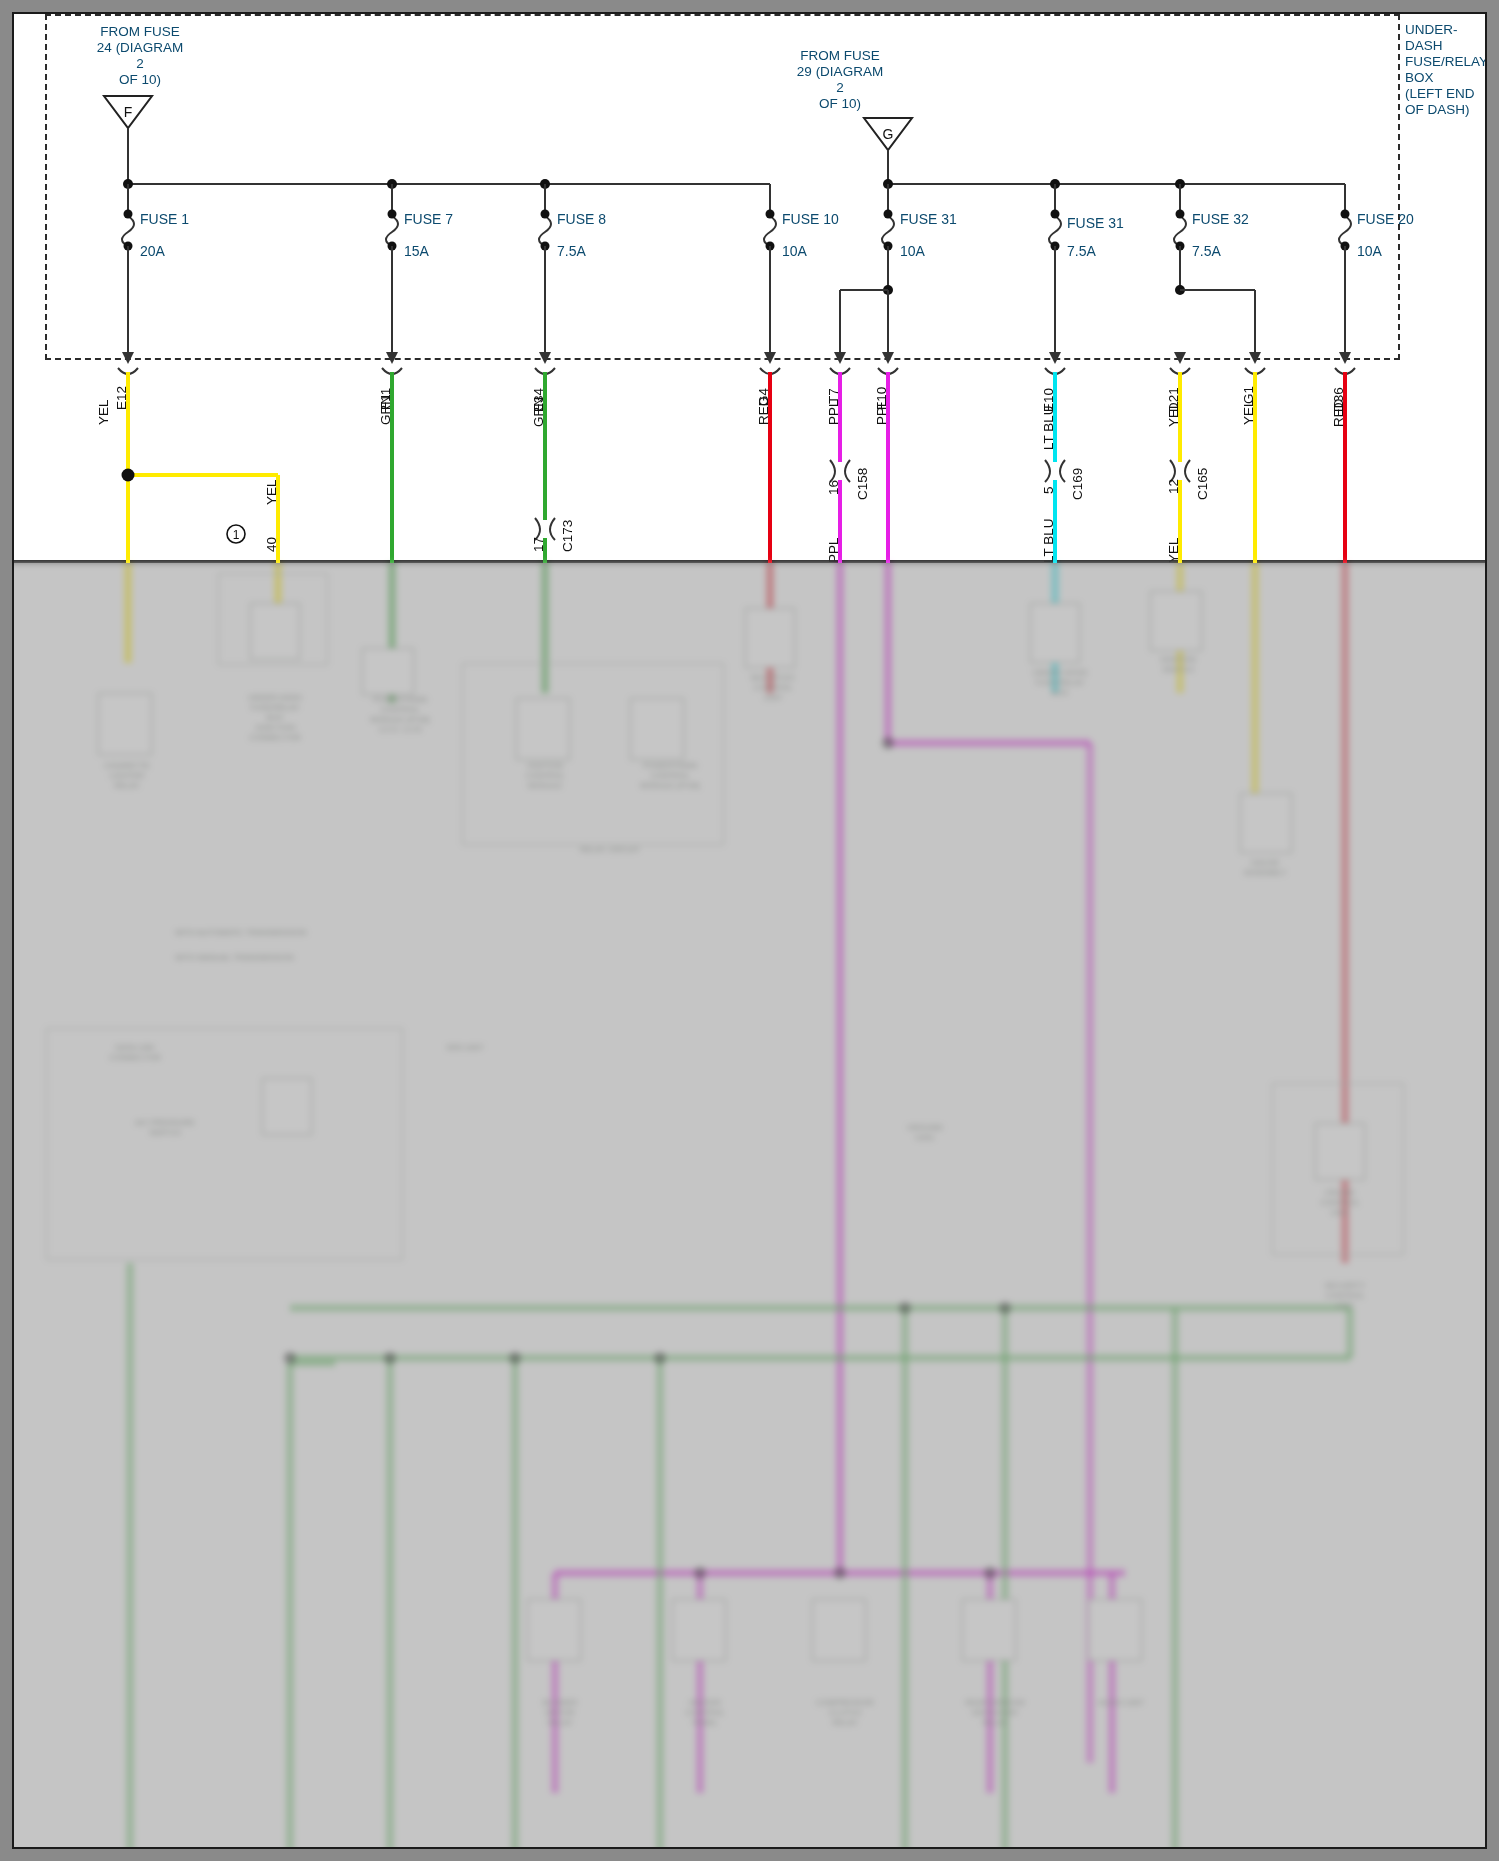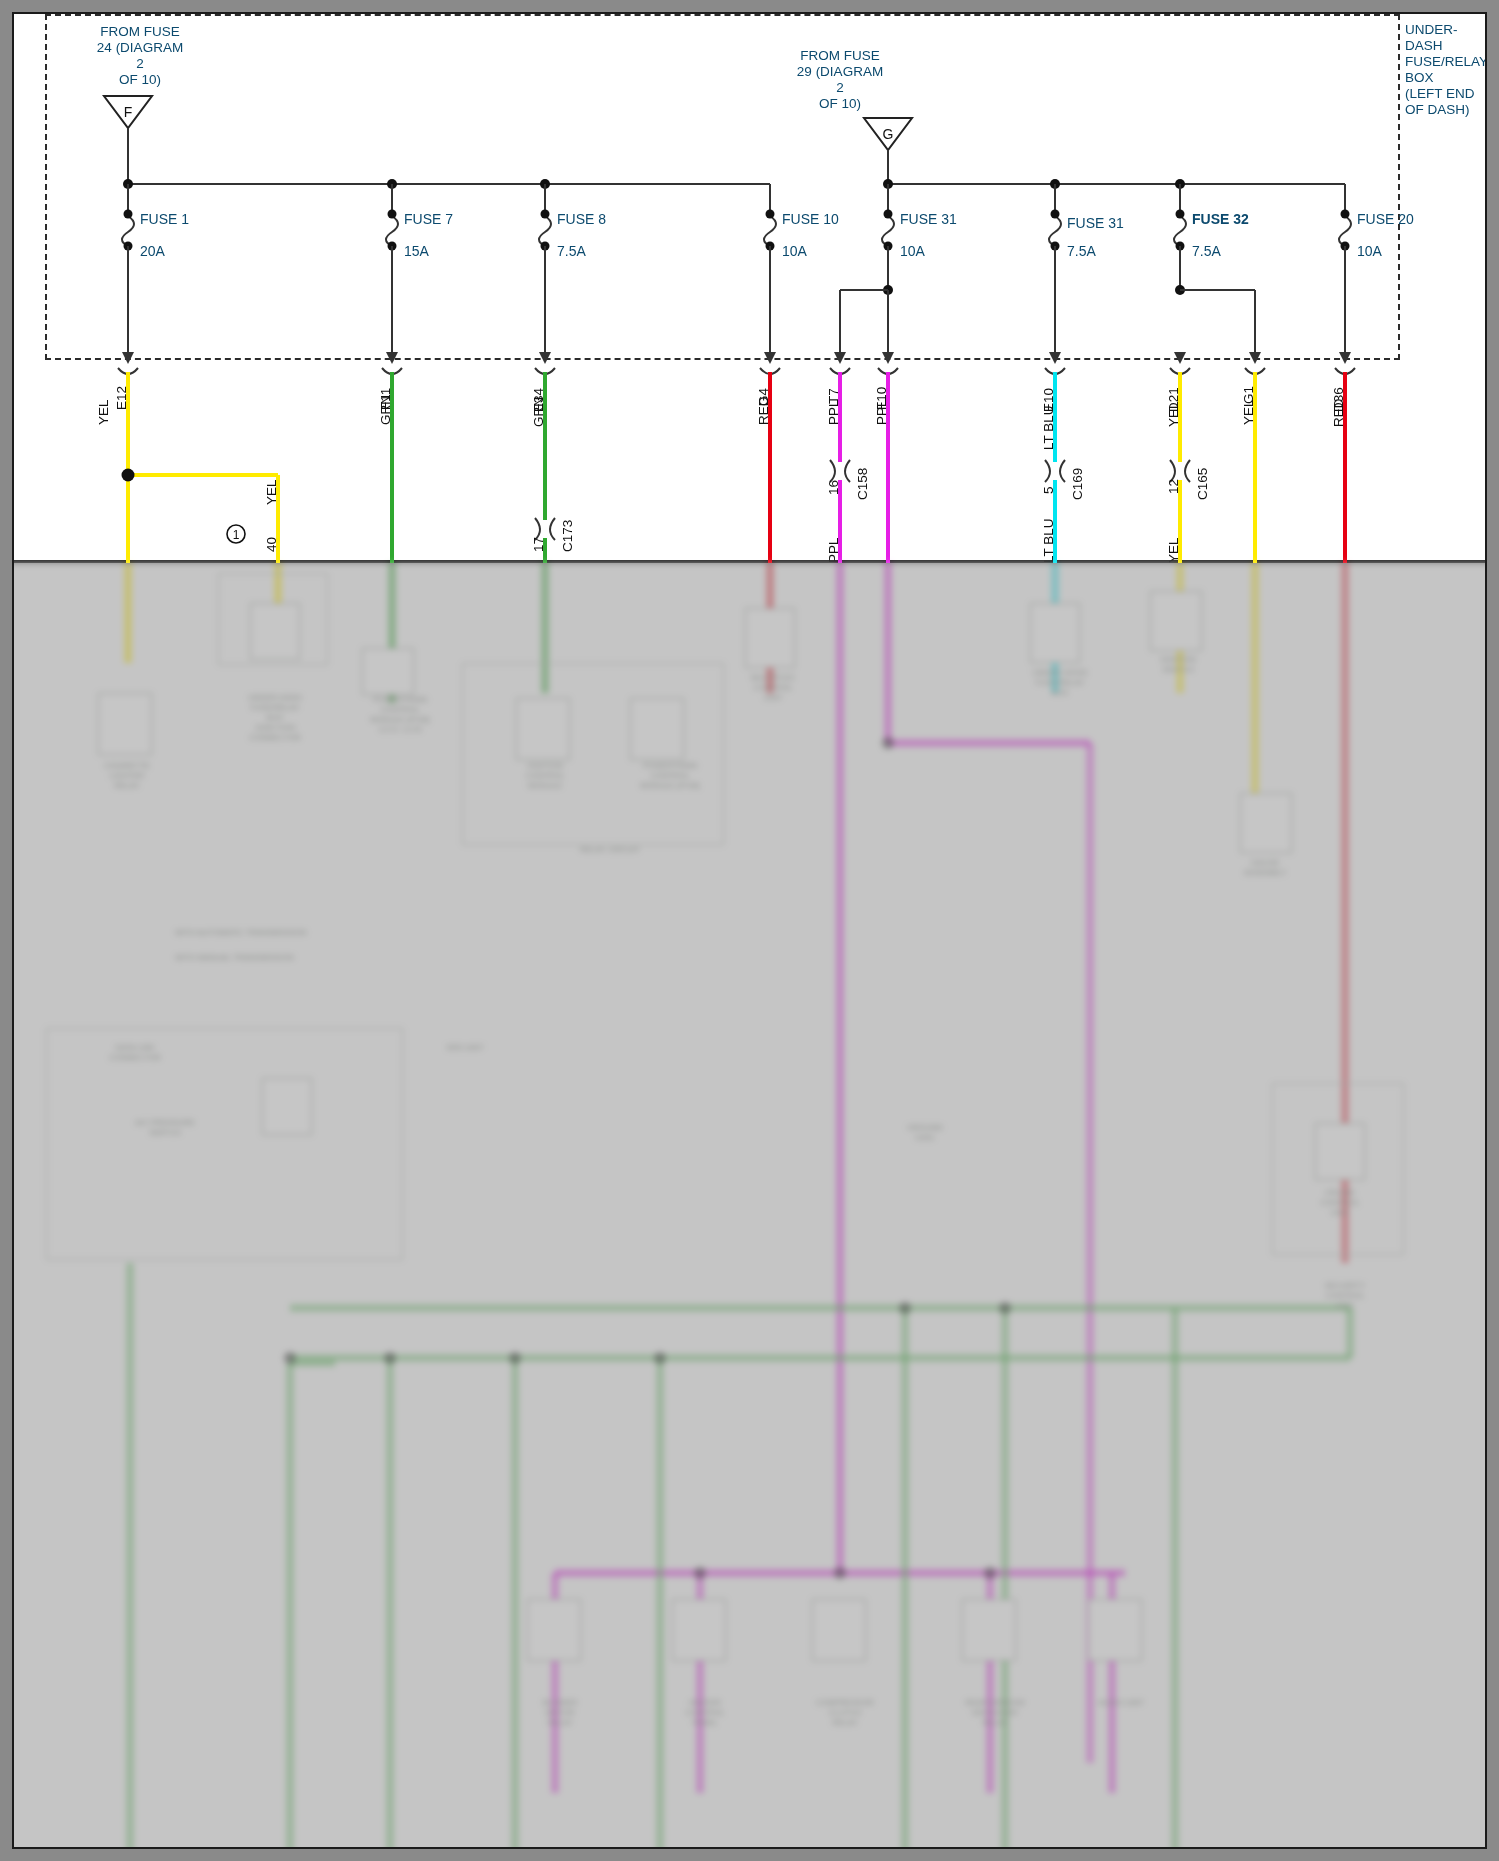--- a/index.html
+++ b/index.html
@@ -235,21 +235,21 @@
 
     <div class="txt t14" style="left:782px;top:211px;text-align:center;">FUSE 10</div>
     <div class="txt t14" style="left:782px;top:243px;">10A</div>
 
     <div class="txt t14" style="left:900px;top:211px;">FUSE 31</div>
     <div class="txt t14" style="left:900px;top:243px;">10A</div>
 
     <div class="txt t14" style="left:1067px;top:215px;">FUSE 31</div>
     <div class="txt t14" style="left:1067px;top:243px;">7.5A</div>
 
-    <div class="txt t14" style="left:1192px;top:211px;font-weight:bold;">FUSE 32</div>
+    <div class="txt t14" style="left:1192px;top:211px;">FUSE 32</div>
     <div class="txt t14" style="left:1192px;top:243px;">7.5A</div>
 
     <div class="txt t14" style="left:1357px;top:211px;">FUSE 20</div>
     <div class="txt t14" style="left:1357px;top:243px;">10A</div>
 
     <div class="vert" style="left:114px;top:410px;">E12</div>
     <div class="vert" style="left:96px;top:425px;">YEL</div>
 
     <div class="vert" style="left:378px;top:410px;">F11</div>
     <div class="vert" style="left:378px;top:425px;">GRN</div>

